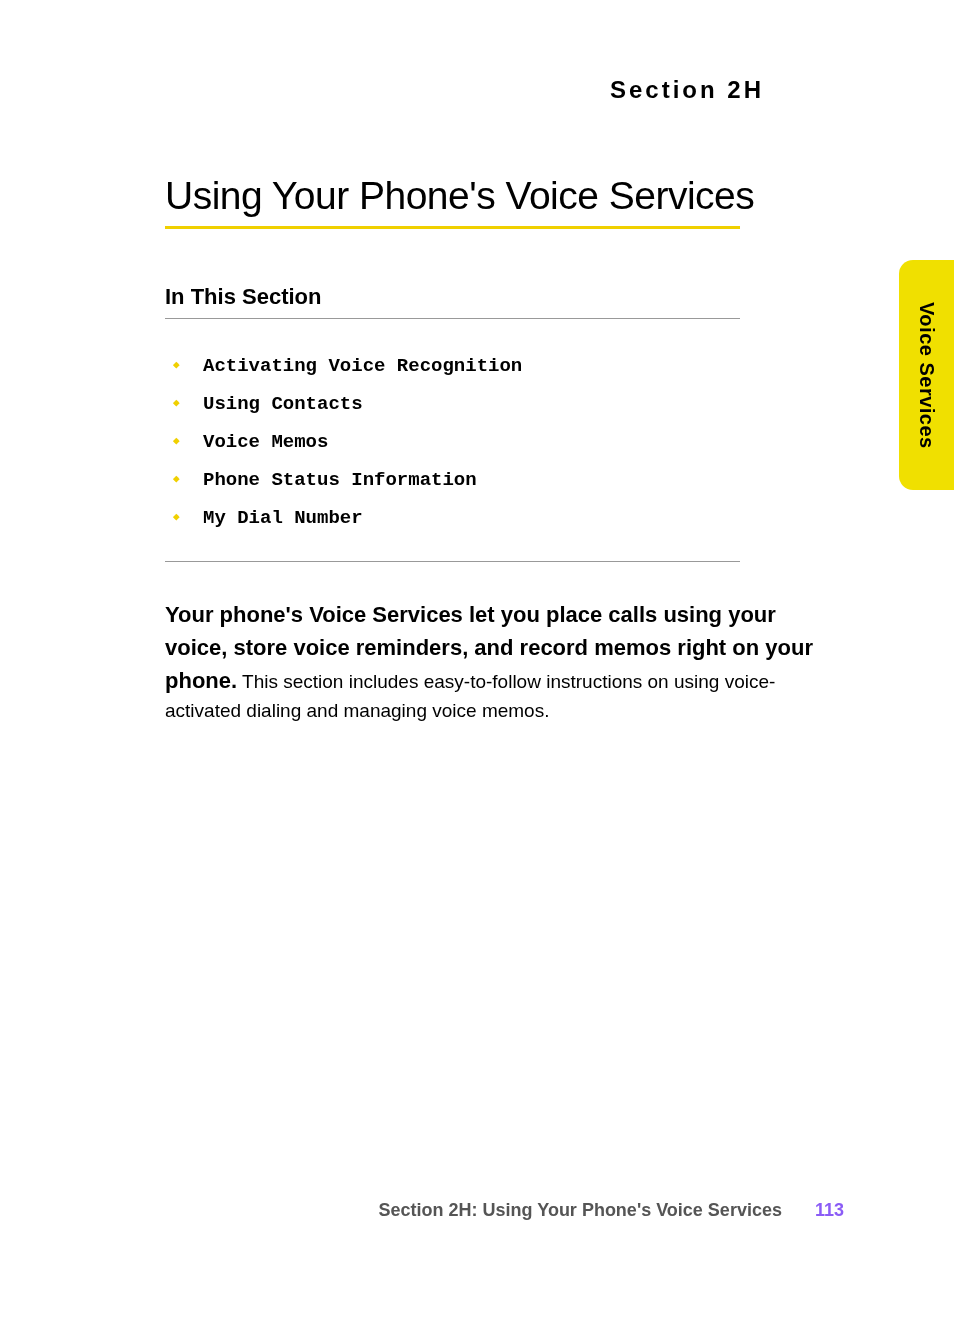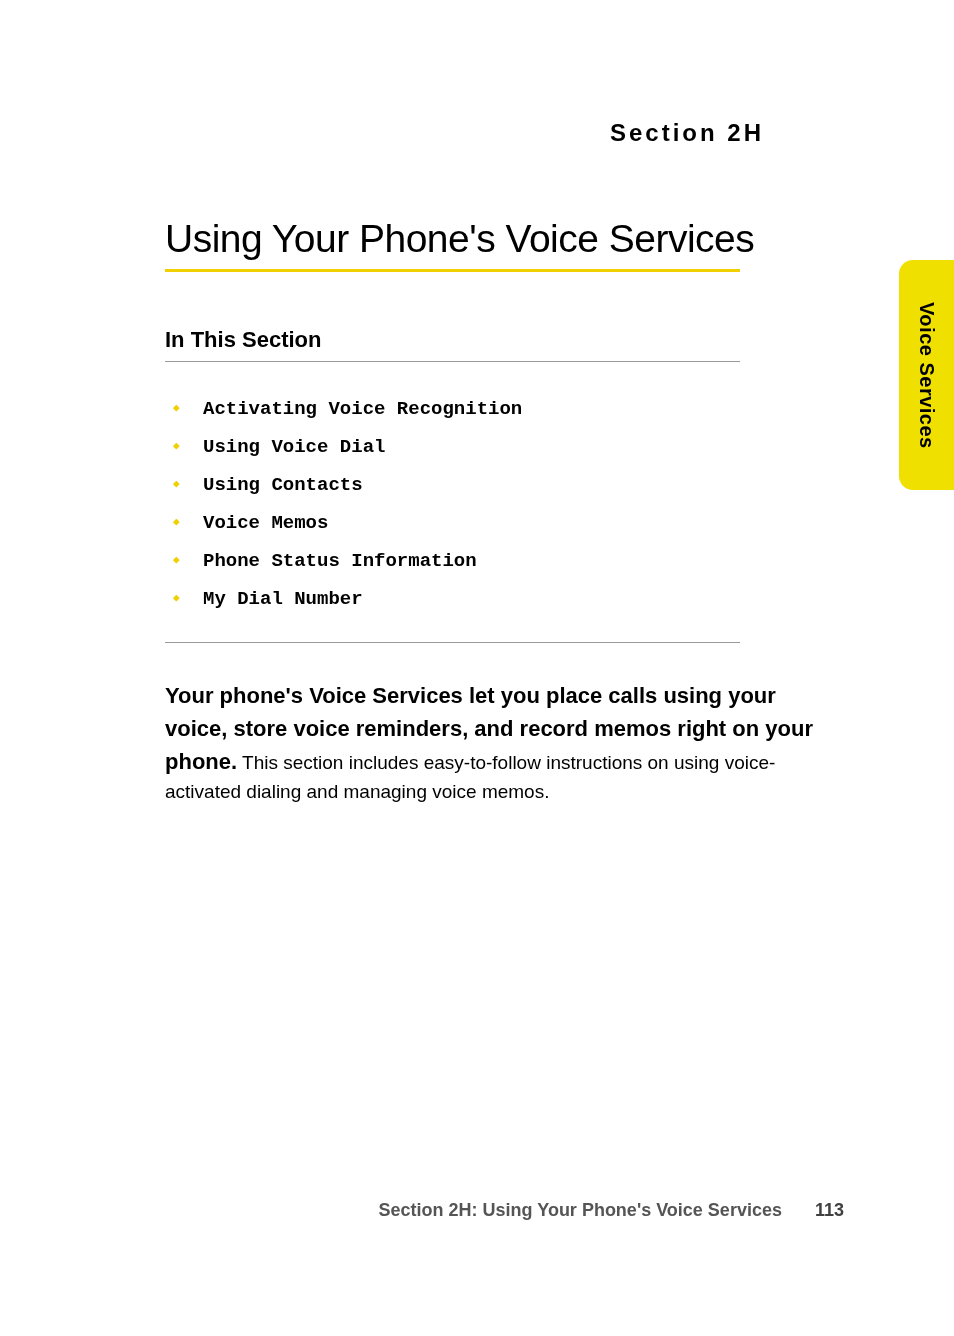--- a/index.html
+++ b/index.html
@@ -9,21 +9,21 @@
     }
     body {
       width: 954px;
       height: 1336px;
       background: #ffffff;
       font-family: "Segoe UI", Arial, sans-serif;
       position: relative;
       color: #000;
     }
     .page {
-      padding: 119px 120px 0 165px;
+      padding: 76px 120px 0 165px;
       position: relative;
       height: 100%;
     }
     .section-label {
       text-align: right;
       font-size: 24px;
       font-weight: 700;
       letter-spacing: 3px;
       margin-right: 70px;
       margin-bottom: 70px;
@@ -111,39 +111,38 @@
       bottom: 115px;
       left: 0;
       right: 110px;
       text-align: right;
       font-size: 18px;
       font-weight: 700;
       color: #555;
     }
     .footer .page-num {
       margin-left: 28px;
-      color: #404040;
+      color: #8b5cf6;
     }
   </style>
 </head>
 <body>
 
 <div class="page">
 
   <div class="section-label">Section 2H</div>
 
   <h1 class="main-title">Using Your Phone's Voice Services</h1>
   <hr class="title-rule">
 
   <h2 class="subsection-title">In This Section</h2>
   <hr class="thin-rule">
 
   <ul class="bullet-list">
     <li>Activating Voice Recognition</li>
-    <li>Using Voice Dial</li>
     <li>Using Contacts</li>
     <li>Voice Memos</li>
     <li>Phone Status Information</li>
     <li>My Dial Number</li>
   </ul>
 
   <hr class="thin-rule-bottom">
 
   <p>
     <span class="intro-bold">Your phone's Voice Services let you place calls using your voice, store voice reminders, and record memos right on your phone.</span><span class="intro-regular"> This section includes easy-to-follow instructions on using voice-activated dialing and managing voice memos.</span>

